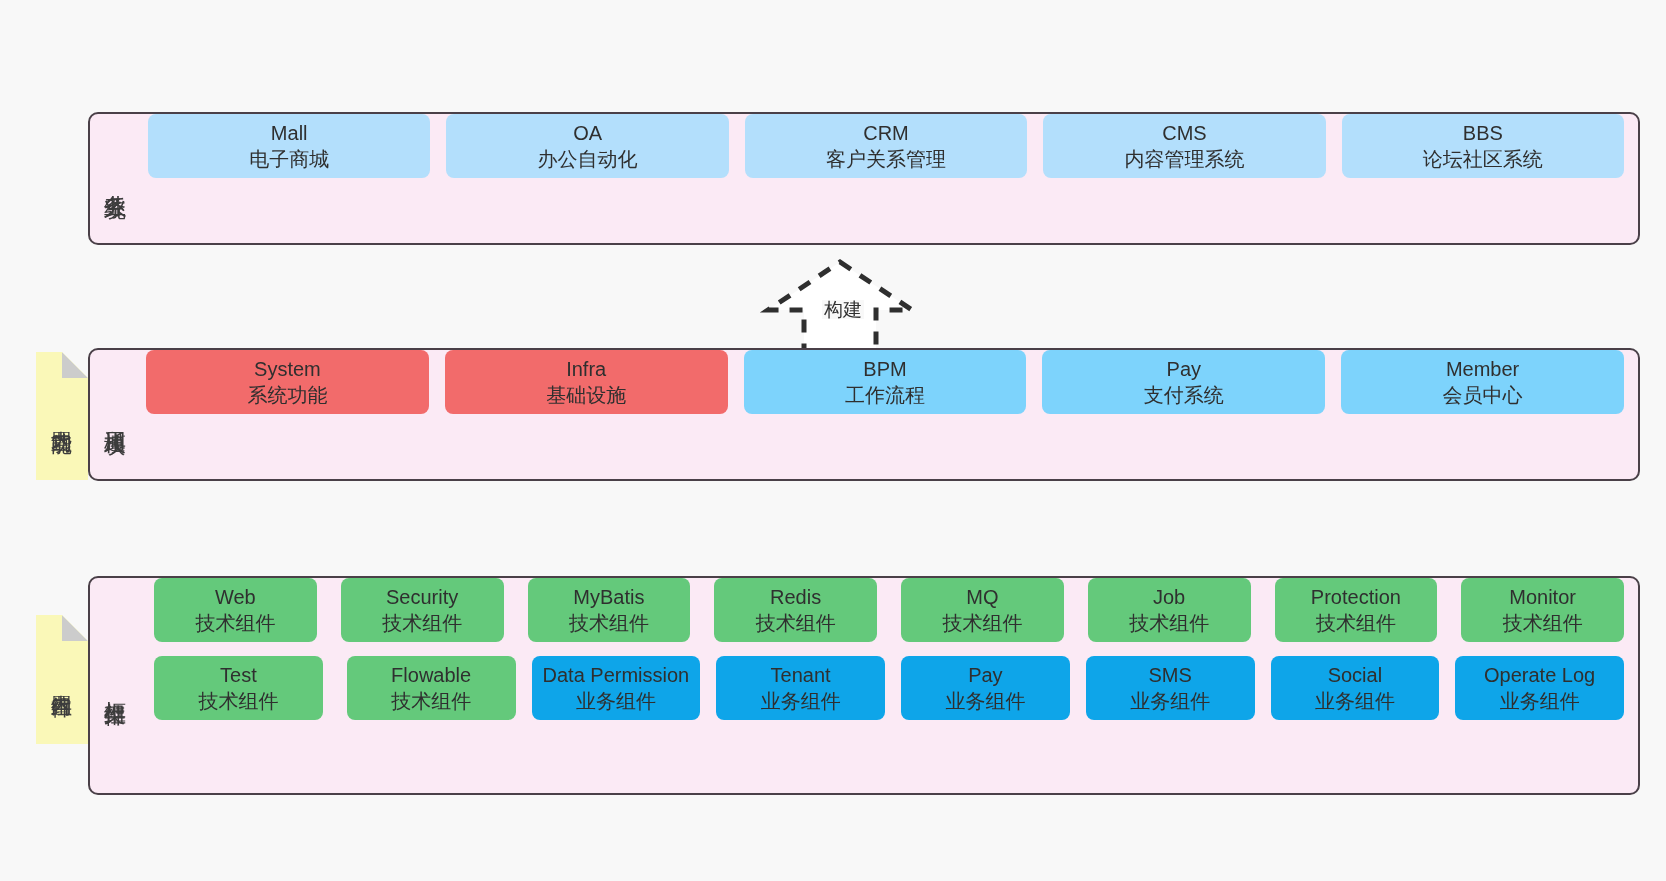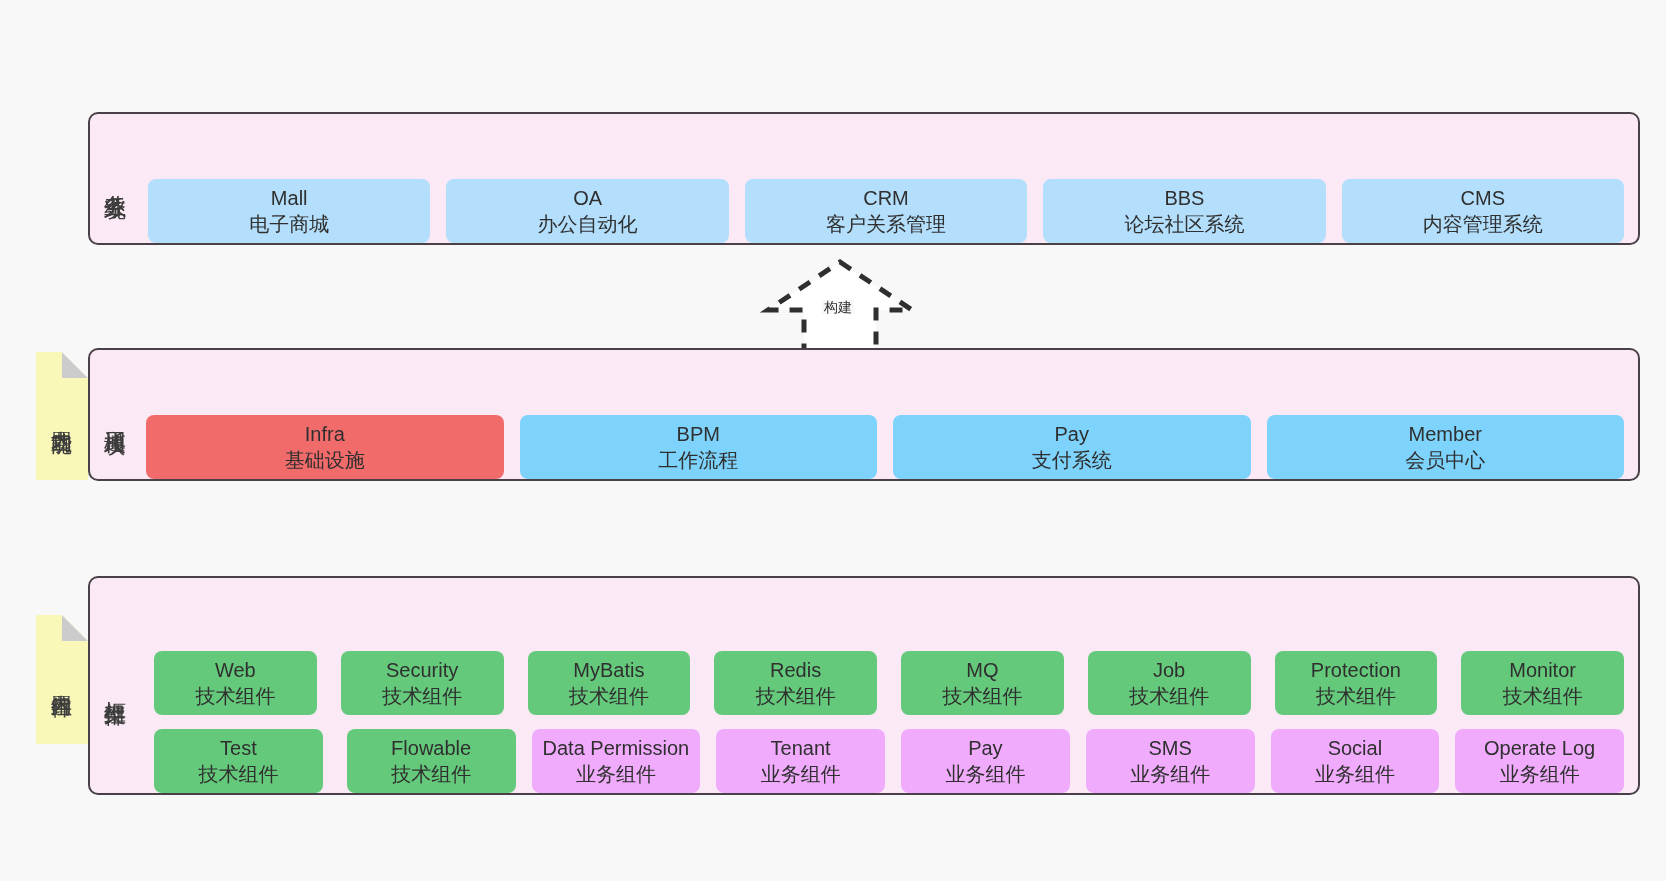--- a/index.html
+++ b/index.html
@@ -48,21 +48,21 @@
     text-orientation: upright;
     letter-spacing: 1px;
     padding: 0 2px;
     white-space: nowrap;
   }
 
   .band-body {
     flex: 1 1 auto;
     display: flex;
     flex-direction: column;
-    justify-content: flex-end;
+    justify-content: flex-start;
     gap: 18px;
     padding: 0 14px 0 6px;
   }
 
   .row {
     display: flex;
     flex-direction: row;
     gap: 16px;
   }
 
@@ -81,21 +81,21 @@
     box-sizing: border-box;
   }
   .cell .en { display: block; }
   .cell .cn { display: block; }
 
   
   .c-blue       { background: #b3dffc; }
   .c-red        { background: #f26b6b; }
   .c-pink       { background: #7dd3fc; }
   .c-green      { background: #64c97b; margin-left: 8px; }
-  .c-greenlight { background: #f0abfc; }
+  .c-greenlight { background: #0ea5e9; }
 
   
   #band-business  { left: 88px;  top: 112px; width: 1552px; height: 133px; }
   #band-common    { left: 88px;  top: 348px; width: 1552px; height: 133px; }
   #band-framework { left: 88px;  top: 576px; width: 1552px; height: 219px; }
 
   #band-business  .band-body { padding-left: 8px; }
   #band-framework .band-body { gap: 14px; }
 
   
@@ -133,21 +133,21 @@
     width: 160px;
     height: 100px;
   }
   #arrow-build   { left: 760px; top: 258px; }
   #arrow-impl    { left: 773px; top: 489px; }
 
   .arrow-wrap svg { display: block; width: 100%; height: 100%; overflow: visible; }
 
   .arrow-label {
     position: absolute;
-    font-size: 14px;
+    font-size: 19px;
     color: #2f2f2f;
     background: #f8f8f8;
     padding: 0 2px;
     white-space: nowrap;
     line-height: 1;
   }
   #arrow-build .arrow-label { left: 62px; top: 42px; }
   #arrow-impl  .arrow-label { left: 62px; top: 42px; }
 </style>
 </head>
@@ -165,26 +165,26 @@
         </div>
         <div class="cell c-blue">
           <span class="en">OA</span>
           <span class="cn">办公自动化</span>
         </div>
         <div class="cell c-blue">
           <span class="en">CRM</span>
           <span class="cn">客户关系管理</span>
         </div>
         <div class="cell c-blue">
+          <span class="en">CMS</span>
+          <span class="cn">内容管理系统</span>
+        </div>
+        <div class="cell c-blue">
           <span class="en">BBS</span>
           <span class="cn">论坛社区系统</span>
-        </div>
-        <div class="cell c-blue">
-          <span class="en">CMS</span>
-          <span class="cn">内容管理系统</span>
         </div>
       </div>
     </div>
   </div>
 
   <div class="arrow-wrap" id="arrow-build">
     <svg viewBox="0 0 160 100" preserveAspectRatio="none" aria-hidden="true">
       <path d="M80 4 L152 52 L116 52 L116 98 L44 98 L44 52 L8 52 Z" fill="#ffffff" stroke="#2f2f2f" stroke-width="5" stroke-dasharray="13 11" stroke-linecap="butt" stroke-linejoin="miter"></path>
     </svg>
     <span class="arrow-label">构建</span>
@@ -193,20 +193,24 @@
   <div class="note" id="note-functions">
     <span class="fold"></span>
     <span>内置功能</span>
   </div>
 
   <div class="band" id="band-common">
     <div class="band-title">通用模块</div>
     <div class="band-body">
       <div class="row">
         <div class="cell c-red">
+          <span class="en">System</span>
+          <span class="cn">系统功能</span>
+        </div>
+        <div class="cell c-red">
           <span class="en">Infra</span>
           <span class="cn">基础设施</span>
         </div>
         <div class="cell c-pink">
           <span class="en">BPM</span>
           <span class="cn">工作流程</span>
         </div>
         <div class="cell c-pink">
           <span class="en">Pay</span>
           <span class="cn">支付系统</span>

